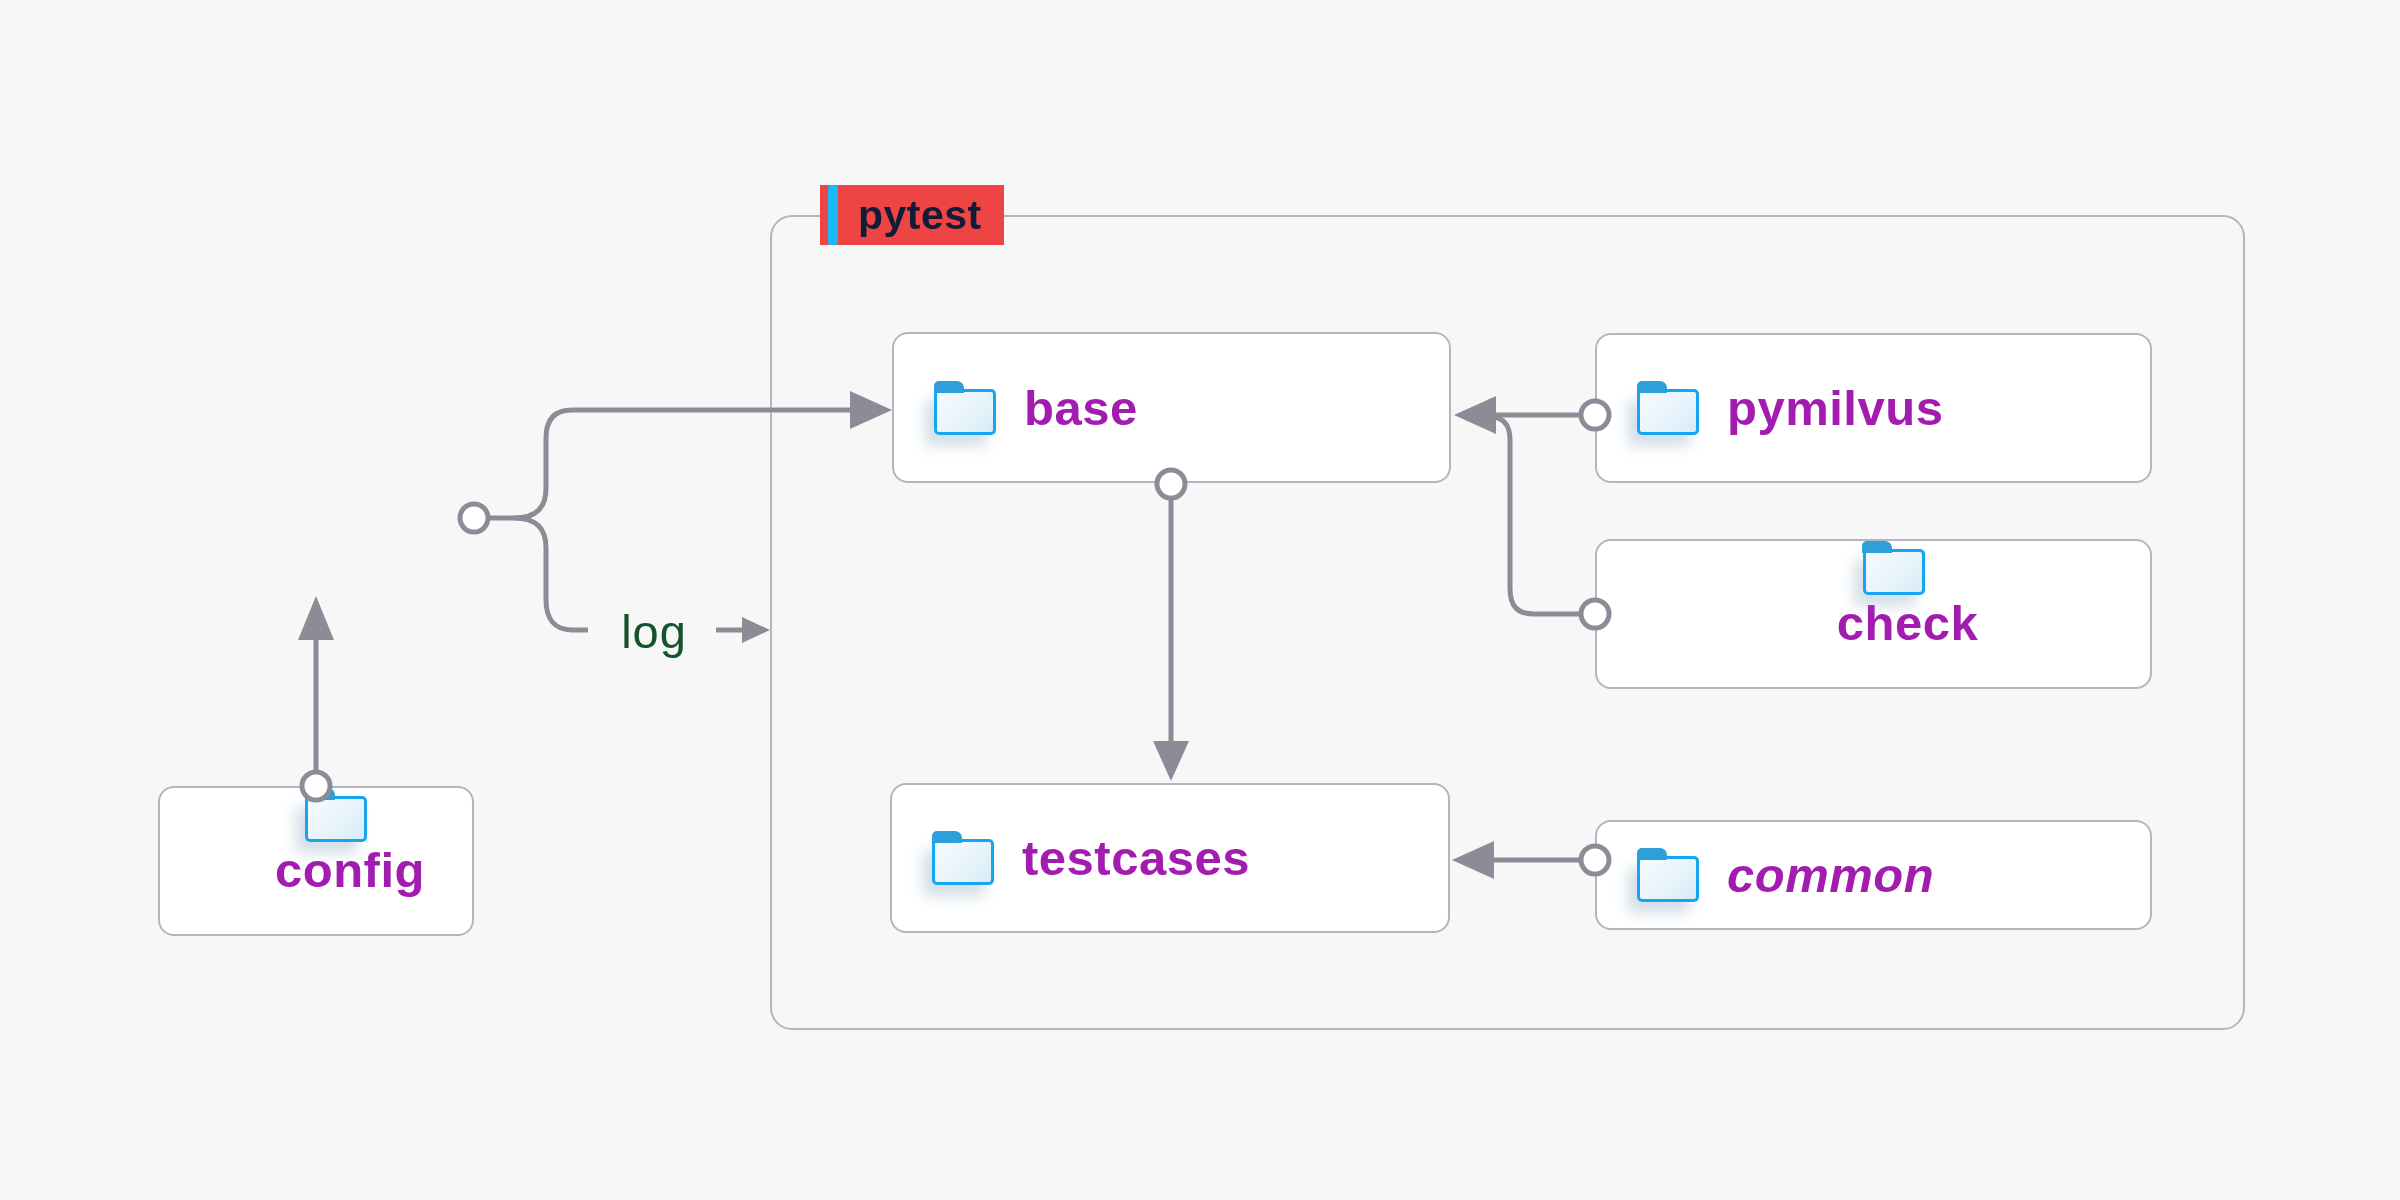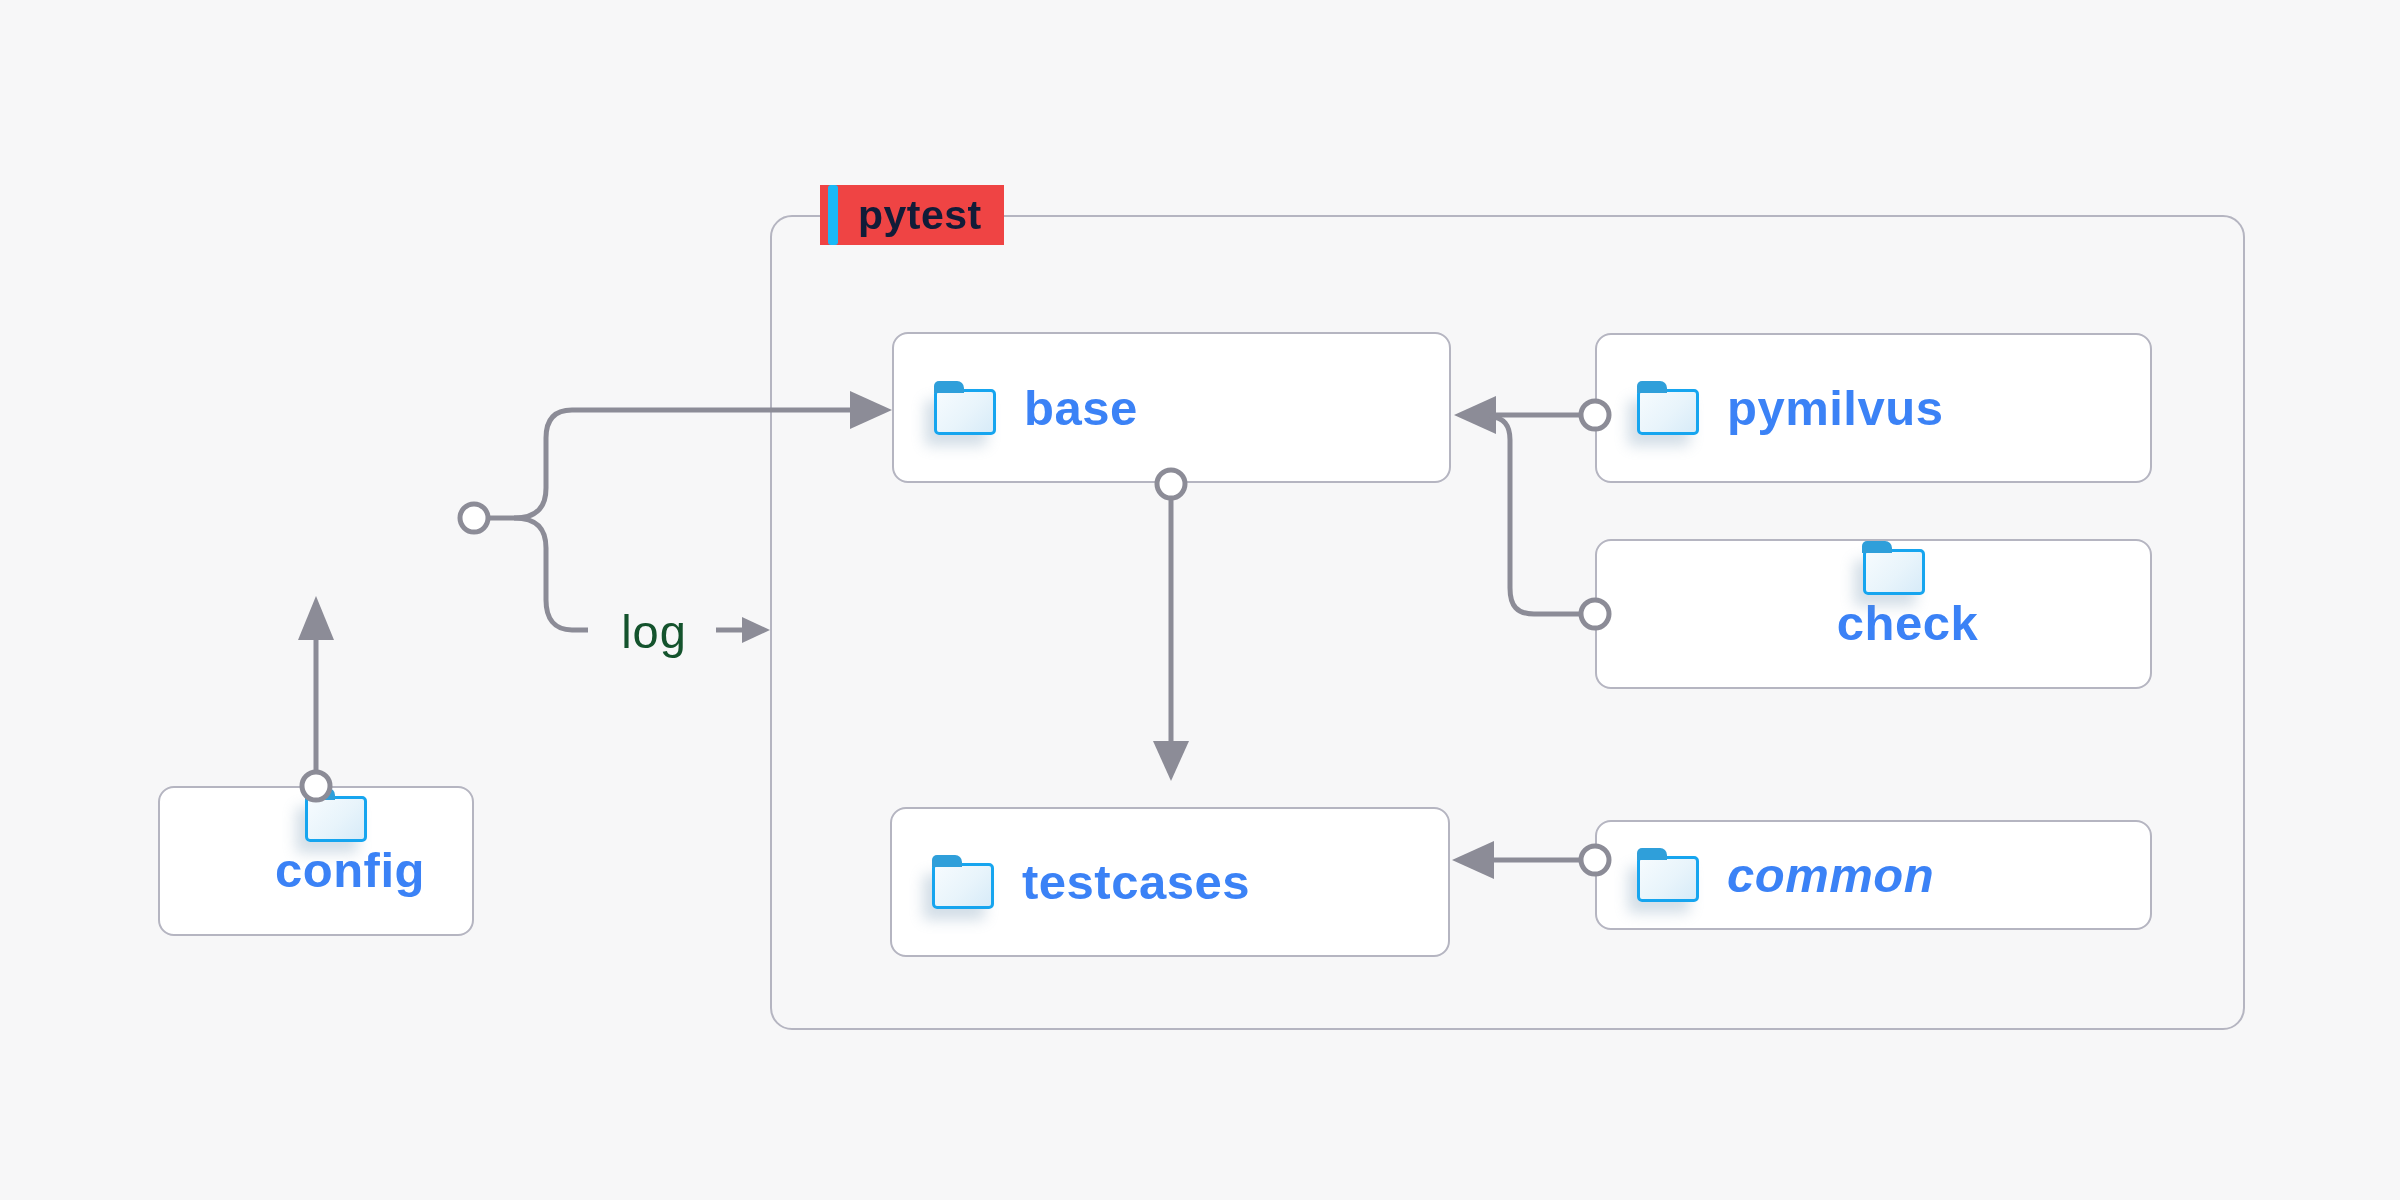--- a/index.html
+++ b/index.html
@@ -39,21 +39,21 @@
     position:absolute;
     background:#ffffff;
     border:2.5px solid #b5b5c1;
     border-radius:16px;
     box-sizing:border-box;
     display:flex;align-items:center;
     padding-left:40px;
     z-index:10;
   }
   .node .label{
-    font-size:49px;font-weight:700;color:#3b82f6;
+    font-size:49px;font-weight:700;color:#a21caf;
     margin-left:28px;letter-spacing:0.5px;
   }
   
   .folder{
     position:relative;
     width:62px;height:46px;
     background:linear-gradient(135deg,#f6fbfe 0%,#e8f4fb 55%,#d7ebf8 100%);
     border:3.5px solid #16a5ef;
     border-radius:5px;
     box-sizing:border-box;
@@ -96,21 +96,21 @@
   <div class="node" style="left:158px;top:786px;width:316px;height:150px;flex-direction:column;">
     <div class="folder"></div>
     <span class="label">config</span>
   </div>
 
   <div class="node" style="left:892px;top:332px;width:559px;height:151px;">
     <div class="folder"></div>
     <span class="label">base</span>
   </div>
 
-  <div class="node" style="left:890px;top:783px;width:560px;height:150px;margin-top:24px;">
+  <div class="node" style="left:890px;top:783px;width:560px;height:150px;">
     <div class="folder"></div>
     <span class="label">testcases</span>
   </div>
 
   <div class="node" style="left:1595px;top:333px;width:557px;height:150px;">
     <div class="folder"></div>
     <span class="label">pymilvus</span>
   </div>
 
   <div class="node" style="left:1595px;top:539px;width:557px;height:150px;flex-direction:column;">

